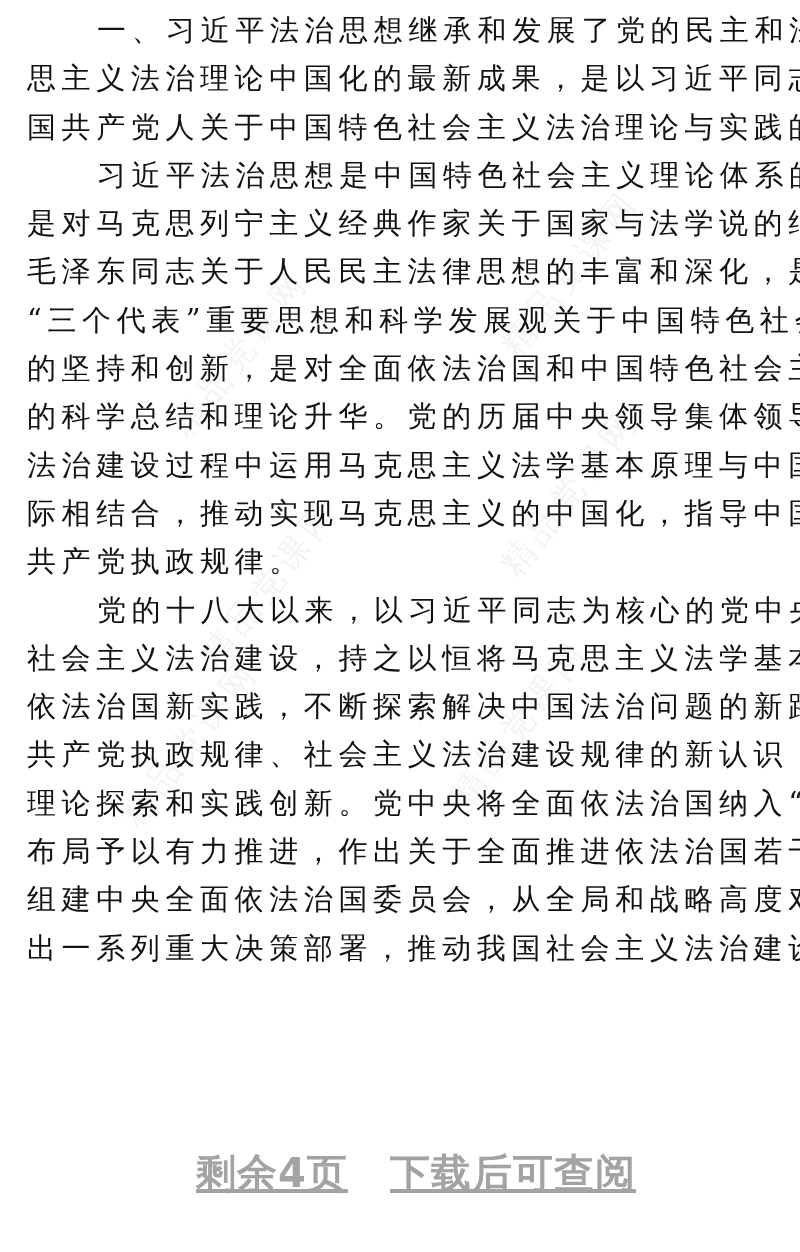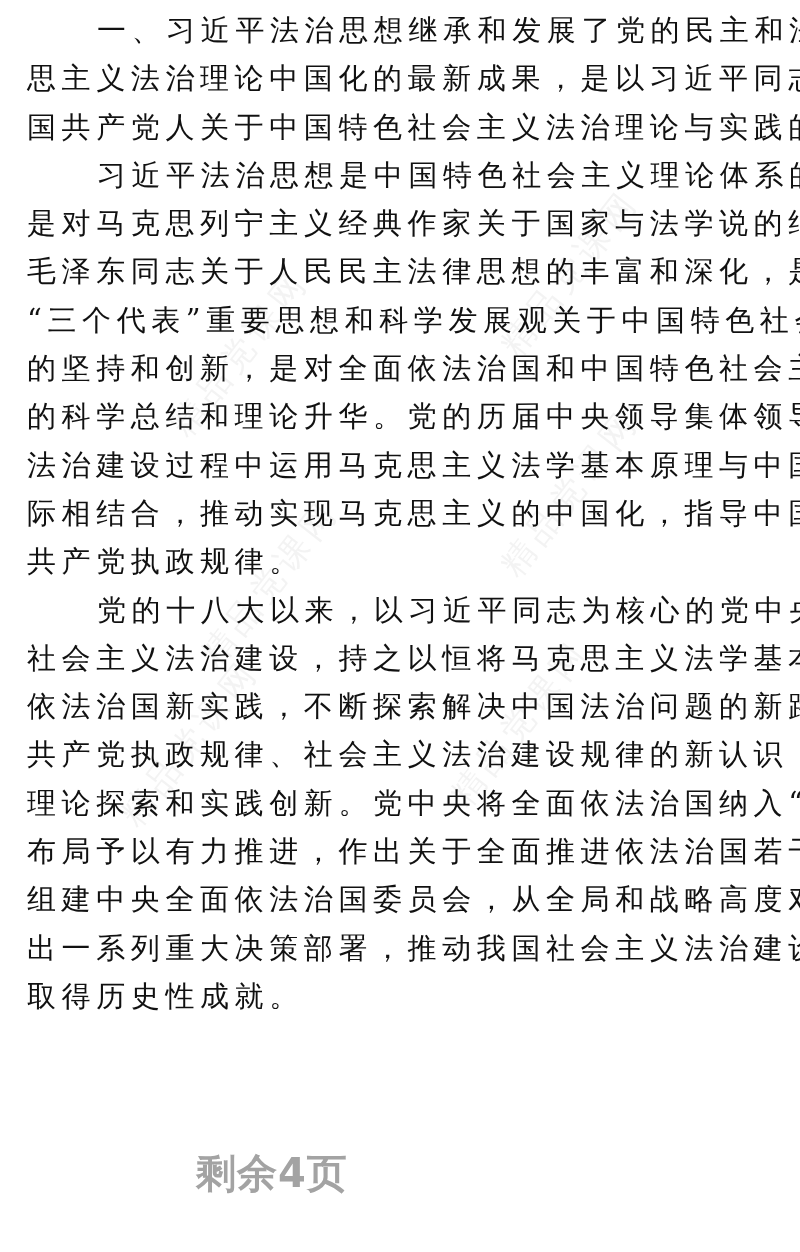--- a/index.html
+++ b/index.html
@@ -67,20 +67,21 @@
     .footer-part {
       position: absolute;
       top: 0;
       font-family: "DejaVu Sans", "Liberation Sans", sans-serif;
       font-weight: bold;
       font-size: 40px;
       line-height: 56px;
       color: #a3a3a3;
       white-space: nowrap;
       letter-spacing: 1px;
+      text-decoration: underline;
     }
     .footer-remaining { left: 196px; }
     .footer-download { left: 390px; }
   </style>
 </head>
 <body>
 
 <div class="page">
 
   <div class="watermark-layer">
@@ -114,21 +115,21 @@
 
     <div>
       <span class="line indent">党的十八大以来，以习近平同志为核心的党中央立足于中国特色</span>
       <span class="line">社会主义法治建设，持之以恒将马克思主义法学基本原理运用于全面</span>
       <span class="line">依法治国新实践，不断探索解决中国法治问题的新路径，不断深化对</span>
       <span class="line">共产党执政规律、社会主义法治建设规律的新认识，不断进行艰辛的</span>
       <span class="line">理论探索和实践创新。党中央将全面依法治国纳入“四个全面”战略</span>
       <span class="line">布局予以有力推进，作出关于全面推进依法治国若干重大问题的决定，</span>
       <span class="line">组建中央全面依法治国委员会，从全局和战略高度对全面依法治国作</span>
       <span class="line">出一系列重大决策部署，推动我国社会主义法治建设发生历史性变革、</span>
-      <span class="line">取得历史性成就。</span>
     </div>
   </div>
 
   <div class="footer-banner">
     <span class="footer-part footer-remaining">剩余4页</span>
+    <span class="footer-part footer-download">下载后可查阅</span>
   </div>
 
 </div>
 
 </body></html>

